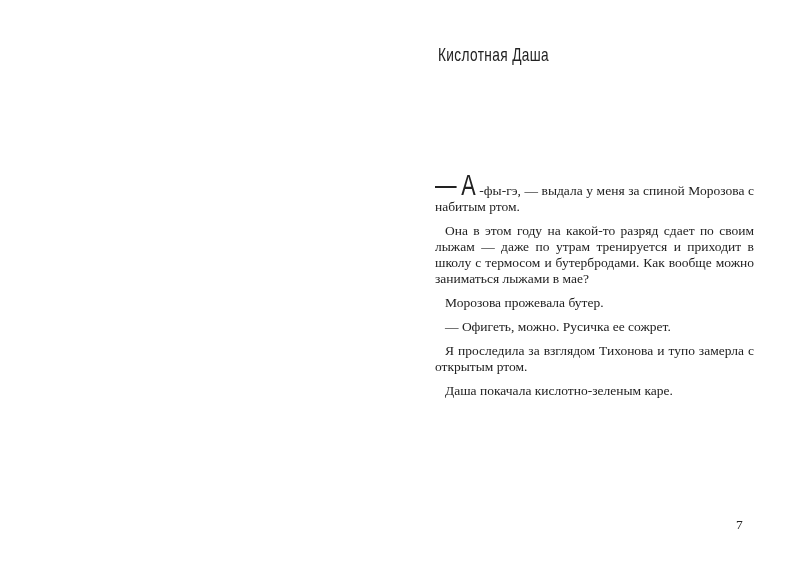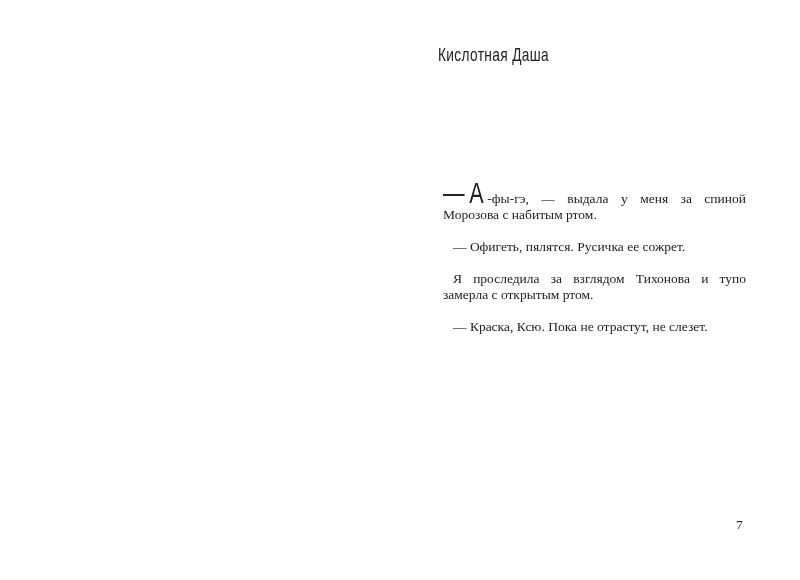--- a/index.html
+++ b/index.html
@@ -37,21 +37,21 @@
     left: 427px;
     top: 169px;
     width: 335px;
     font-family: "Liberation Serif", "DejaVu Serif", serif;
     font-size: 13.5px;
     line-height: 16px;
     text-align: justify;
     color: var(--text-color, #222);
   }
   .para {
-    margin: 16px;
+    margin: 8px;
     padding: 0;
     text-indent: 10px;
   }
   .para.first {
     text-indent: 0;
   }
   .opencap {
     display: inline-block;
     font-family: "Liberation Sans", sans-serif;
     font-size: 30px;
@@ -76,21 +76,23 @@
 <body>
 
 <div class="book-page">
 
   <h1 class="chapter-title">Кислотная Даша</h1>
 
   <div class="text-block">
 
     <p class="para first"><span class="opencap">— А</span><span>-фы-гэ, — выдала у меня за спиной Морозова с набитым ртом.</span></p>
 
-    <p class="para">— Офигеть, пялятся. Русичка ее сожрет.</p>
+    <p class="para">Она в этом году на какой-то разряд сдает по своим лыжам — даже по утрам тренируется и приходит в школу с термосом и бутербродами. Как вообще можно заниматься лыжами в мае?</p>
+    <p class="para">Морозова прожевала бутер.</p>
+    <p class="para">— Офигеть, можно. Русичка ее сожрет.</p>
     <p class="para">Я проследила за взглядом Тихонова и тупо замерла с открытым ртом.</p>
-    <p class="para">— Краска, Ксю. Пока не отрастут, не слезет.</p>
+    <p class="para">Даша покачала кислотно-зеленым каре.</p>
 
   </div>
 
   <div class="page-number">7</div>
 
 </div>
 
 </body></html>

